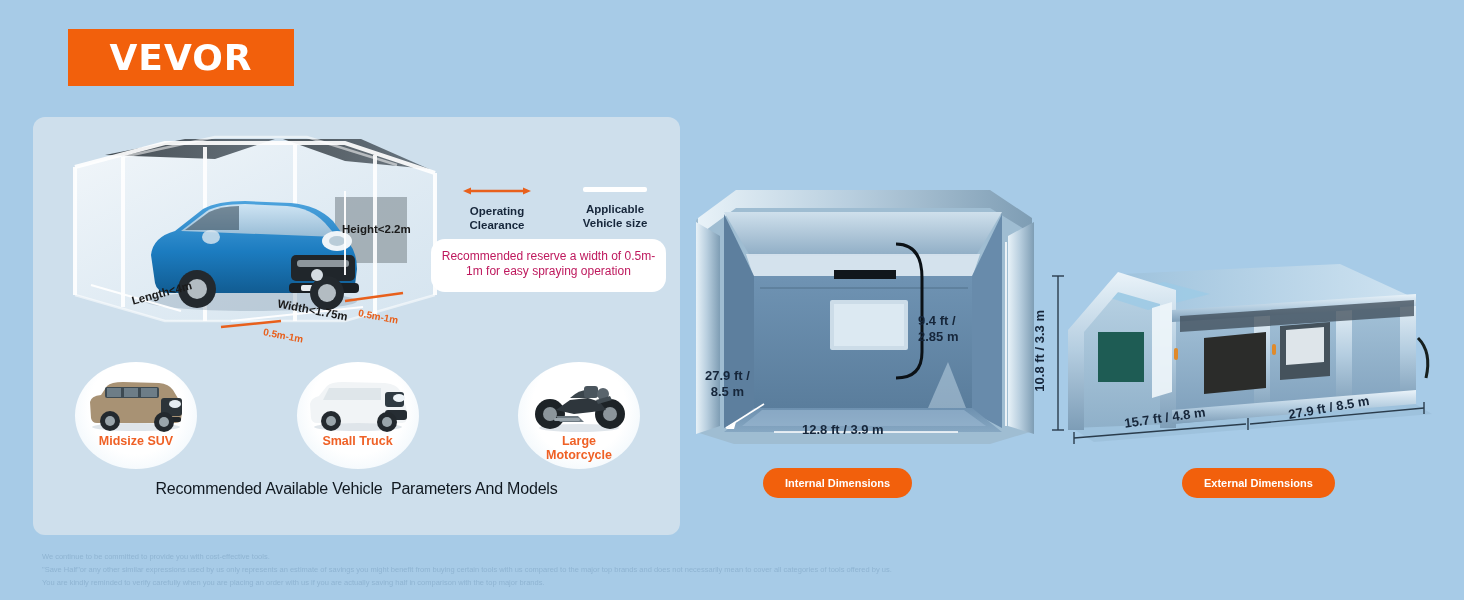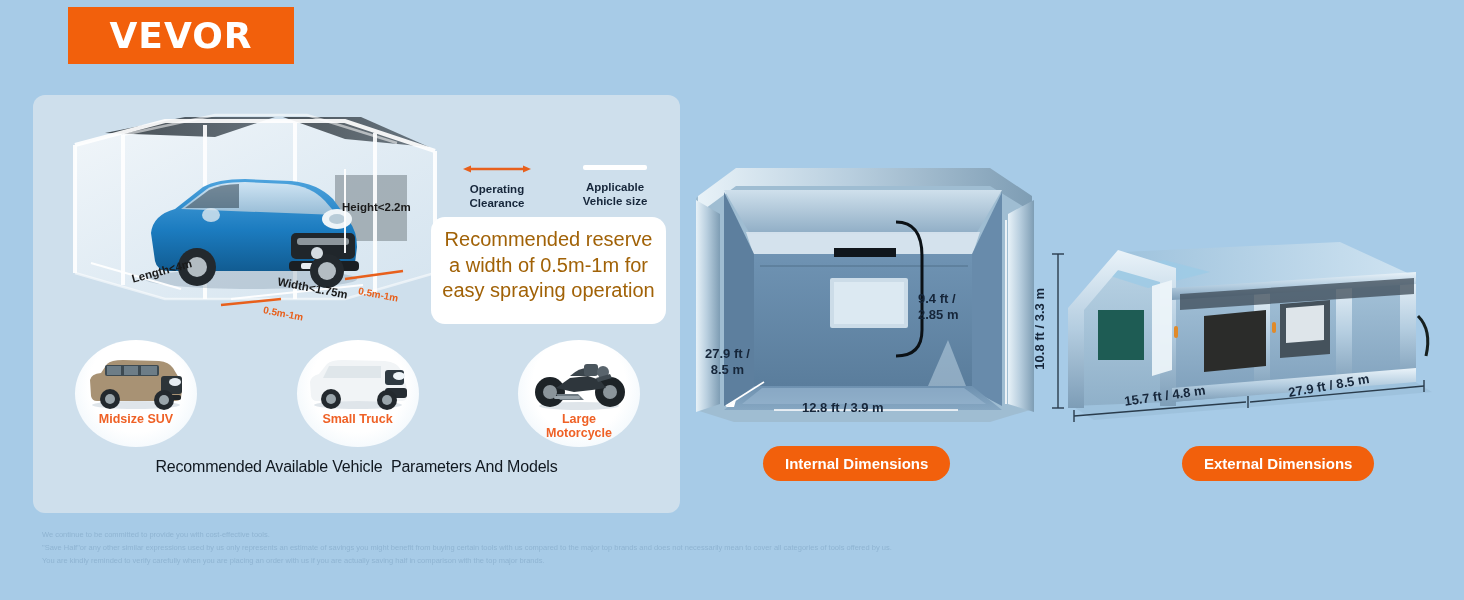--- a/index.html
+++ b/index.html
@@ -2,21 +2,21 @@
 <html><head>
 <meta charset="utf-8">
 <style>
   * { box-sizing: border-box; margin: 0; padding: 0; }
   html, body {
     width: 1464px; height: 600px;
     background: #a7cbe7;
     font-family: "Liberation Sans", sans-serif;
     overflow: hidden;
   }
-  .page { position: relative; width: 1464px; height: 480px; }
+  .page { position: relative; width: 1464px; height: 480px; margin-top: 22px; }
 
   
   .logo {
     position: absolute; left: 68px; top: 7px;
     width: 226px; height: 57px;
     background: #f2600c;
     display: flex; align-items: center; justify-content: center;
   }
   .logo-text {
     color: #fff; font-weight: bold; font-size: 36px;
@@ -63,23 +63,23 @@
   }
   .legend-arrow { position: relative; width: 68px; height: 8px; margin: 0 auto 9px; }
   .legend-arrow svg { display: block; }
   .legend-label {
     font-size: 11.5px; font-weight: bold; color: #16263a;
     line-height: 1.25;
   }
 
   .note-card {
     position: absolute; left: 398px; top: 122px;
-    width: 235px; padding: 10px 8px 20px;
+    width: 235px; padding: 10px 8px 12px;
     background: #ffffff; border-radius: 14px;
-    text-align: center; font-size: 20px; color: #a16207;
+    text-align: center; font-size: 12px; color: #be185d;
     line-height: 1.28;
   }
 
   
   .vehicles {
     position: absolute; left: 42px; top: 245px;
     width: 565px; height: 115px;
     display: flex; justify-content: space-between;
   }
   .v-item { position: relative; width: 122px; height: 115px; }
@@ -116,21 +116,21 @@
   .meas-int-w  { left: 112px; top: 240px; }
   .meas-ext-h  {
     left: -8px; top: 58px;
     writing-mode: vertical-rl; transform: rotate(180deg);
   }
   .meas-ext-w  { left: 84px; top: 158px; transform: rotate(-8deg); }
   .meas-ext-l  { left: 248px; top: 148px; transform: rotate(-10deg); }
 
   .pill {
     position: absolute; background: #f2600c; color: #ffffff;
-    font-size: 15px; font-weight: bold; border-radius: 18px;
+    font-size: 11px; font-weight: bold; border-radius: 18px;
     padding: 9px 22px; white-space: nowrap;
   }
   .pill-internal { left: 763px; top: 446px; }
   .pill-external { left: 1182px; top: 446px; }
 
   
   .footer {
     position: absolute; left: 42px; top: 528px; width: 1060px;
     color: #8fb4d2; font-size: 7.5px; line-height: 1.75;
   }

